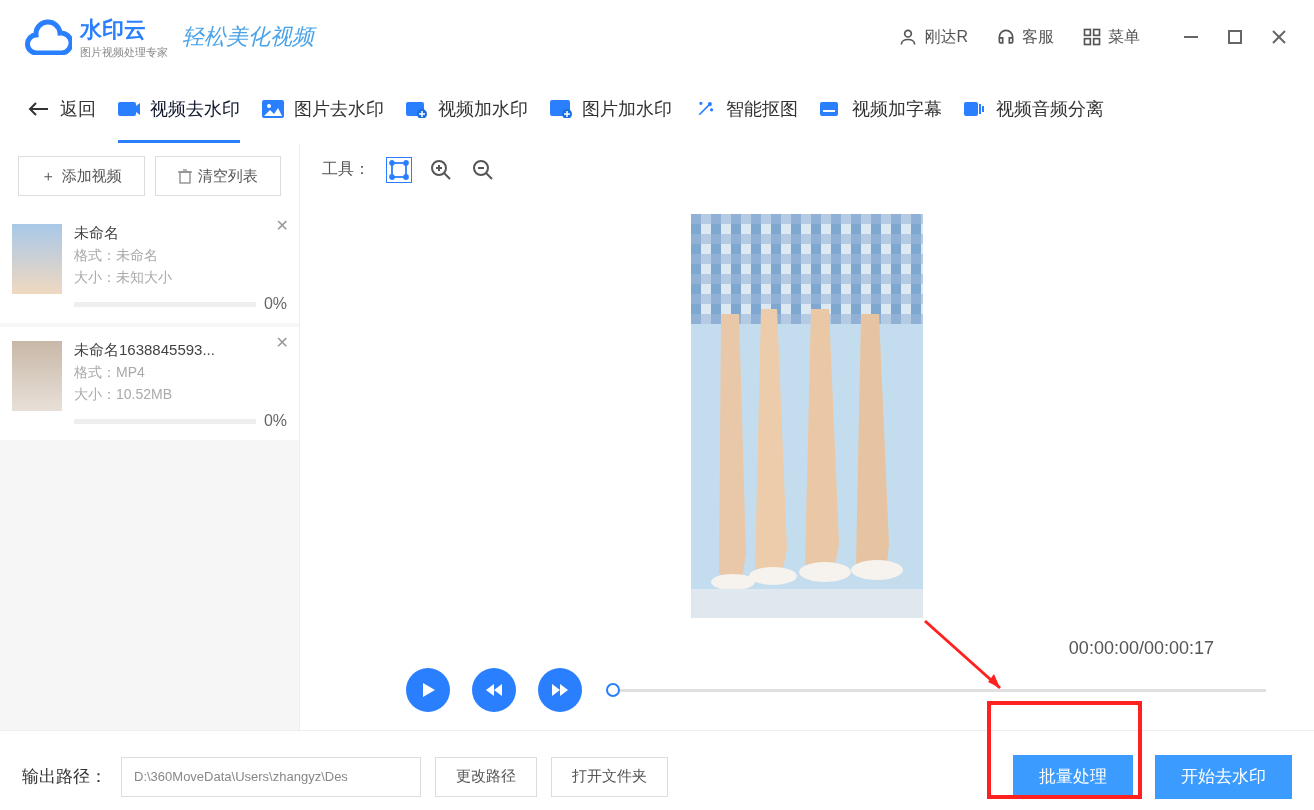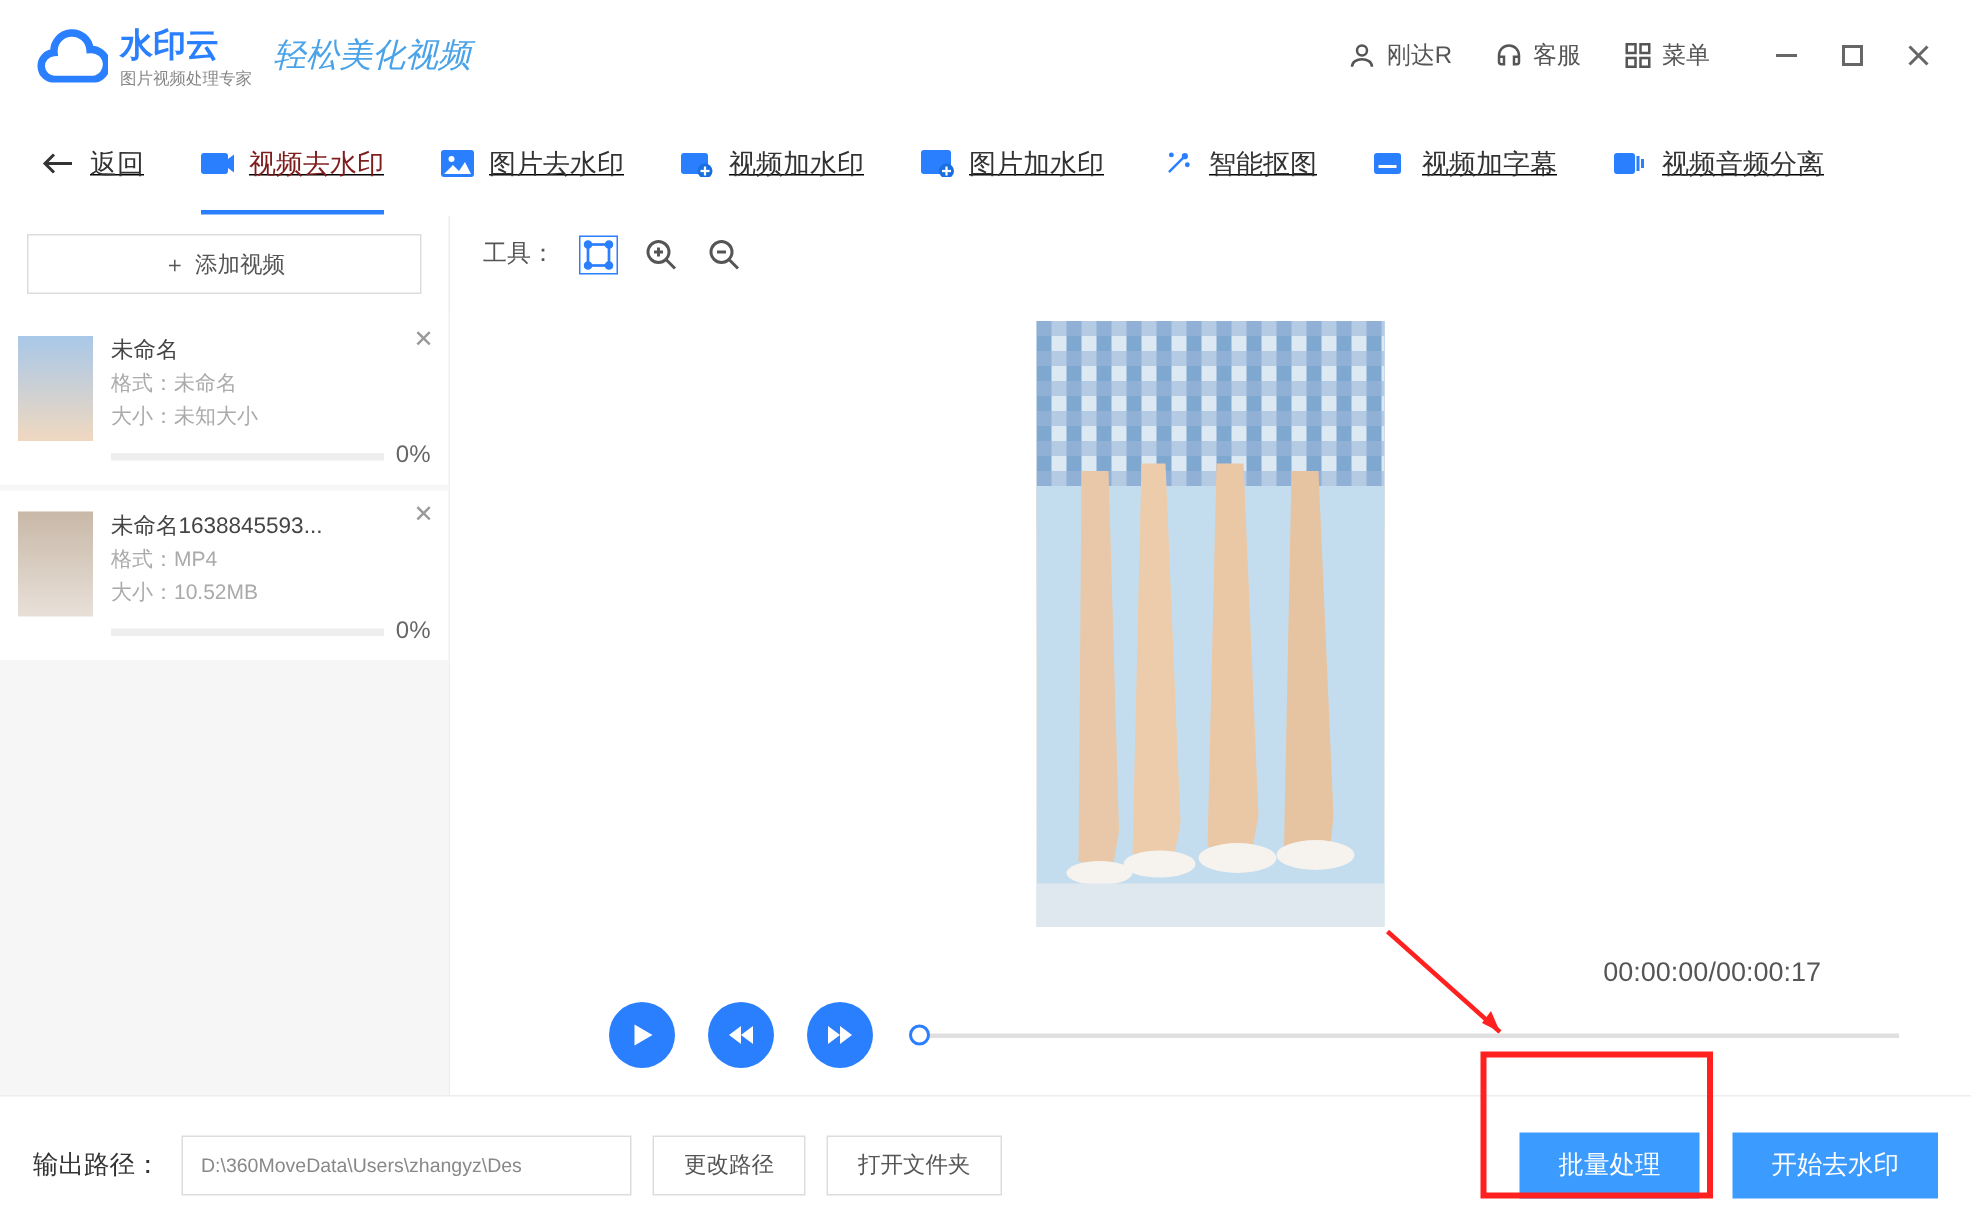--- a/index.html
+++ b/index.html
@@ -9,24 +9,24 @@
 .logo-area { display: flex; align-items: center; gap: 8px; }
 .logo-icon { width: 48px; height: 36px; }
 .logo-text { font-size: 22px; color: #2a7fff; font-weight: bold; }
 .logo-sub { font-size: 11px; color: #888; }
 .tagline { font-size: 22px; font-style: italic; color: #4aa3e8; margin-left: 6px; font-family: Liberation Sans, sans-serif; }
 .titlebar-right { margin-left: auto; display: flex; align-items: center; gap: 28px; color: #555; }
 .titlebar-right .item { display: flex; align-items: center; gap: 6px; font-size: 16px; cursor: pointer; }
 .win-controls { display: flex; gap: 22px; margin-left: 12px; }
 .win-btn { width: 22px; height: 22px; display: flex; align-items: center; justify-content: center; cursor: pointer; color: #666; }
 
-.nav-tabs { height: 70px; display: flex; align-items: center; padding: 0 28px; gap: 38px; border-bottom: 0; text-decoration: underline; }
+.nav-tabs { height: 70px; display: flex; align-items: center; padding: 0 28px; gap: 22px; border-bottom: 0; }
 .back-btn { display: flex; align-items: center; gap: 10px; font-size: 18px; color: #333; cursor: pointer; }
 .nav-tab { display: flex; align-items: center; gap: 10px; font-size: 18px; color: #333; cursor: pointer; padding-bottom: 0; position: relative; }
-.nav-tab.active { color: #7f1d1d; }
+.nav-tab.active { color: #0f172a; }
 .nav-tab.active::after { content: ""; position: absolute; left: 0; right: 0; bottom: -22px; height: 3px; background: #2a7fff; }
 .tab-icon { width: 22px; height: 18px; }
 
 .main-area { display: flex; height: 586px; }
 .sidebar { width: 300px; background: #fff; border-right: 1px solid #eee; display: flex; flex-direction: column; }
 .sidebar-actions { display: flex; gap: 10px; padding: 12px 18px 14px; }
 .sb-btn { flex: 1; height: 40px; border: 1px solid #ddd; background: #fff; font-size: 15px; color: #555; cursor: pointer; display: flex; align-items: center; justify-content: center; gap: 6px; }
 
 .file-list { flex: 1; background: #f6f6f6; overflow-y: auto; }
 .file-item { background: #fff; margin-bottom: 4px; padding: 14px 12px 10px; display: flex; gap: 12px; position: relative; }
@@ -188,20 +188,28 @@
   </div>
 </div>
 
 <div class="main-area">
   <div class="sidebar">
     <div class="sidebar-actions">
       <button class="sb-btn">
           <span>＋</span>
           <span>添加视频</span>
         </button>
+      <button class="sb-btn">
+        <svg width="14" height="16" viewBox="0 0 14 16" fill="none" stroke="#888" stroke-width="1.3">
+            <rect x="2" y="4" width="10" height="11"></rect>
+            <line x1="0" y1="4" x2="14" y2="4"></line>
+            <line x1="5" y1="2" x2="9" y2="2"></line>
+          </svg>
+        <span>清空列表</span>
+      </button>
     </div>
     <div class="file-list">
       <div class="file-item">
         <div class="file-thumb"></div>
         <div class="file-info">
           <div class="file-name">未命名</div>
           <div class="file-meta"><span>格式：</span><span>未命名</span></div>
           <div class="file-meta"><span>大小：</span><span>未知大小</span></div>
           <div class="progress-row">
               <div class="progress-bar"></div>

